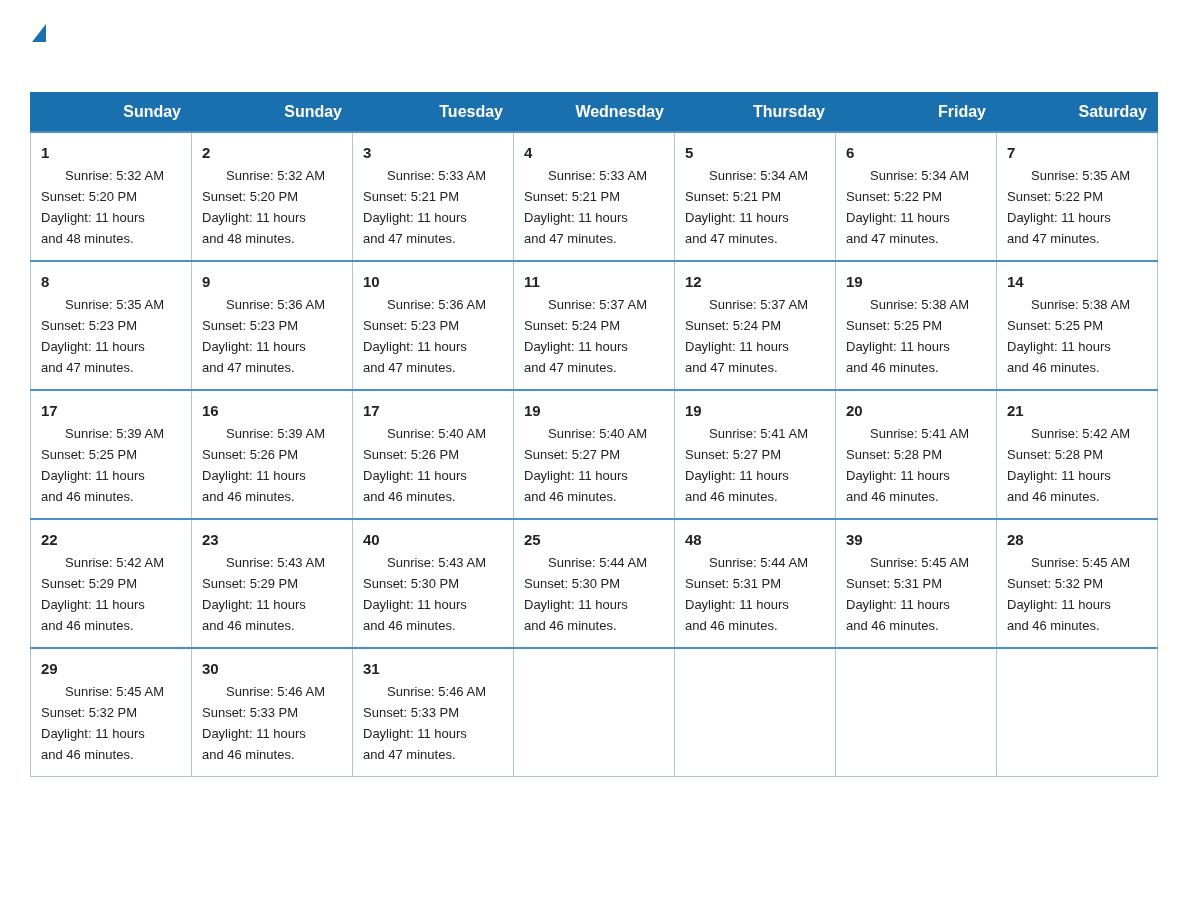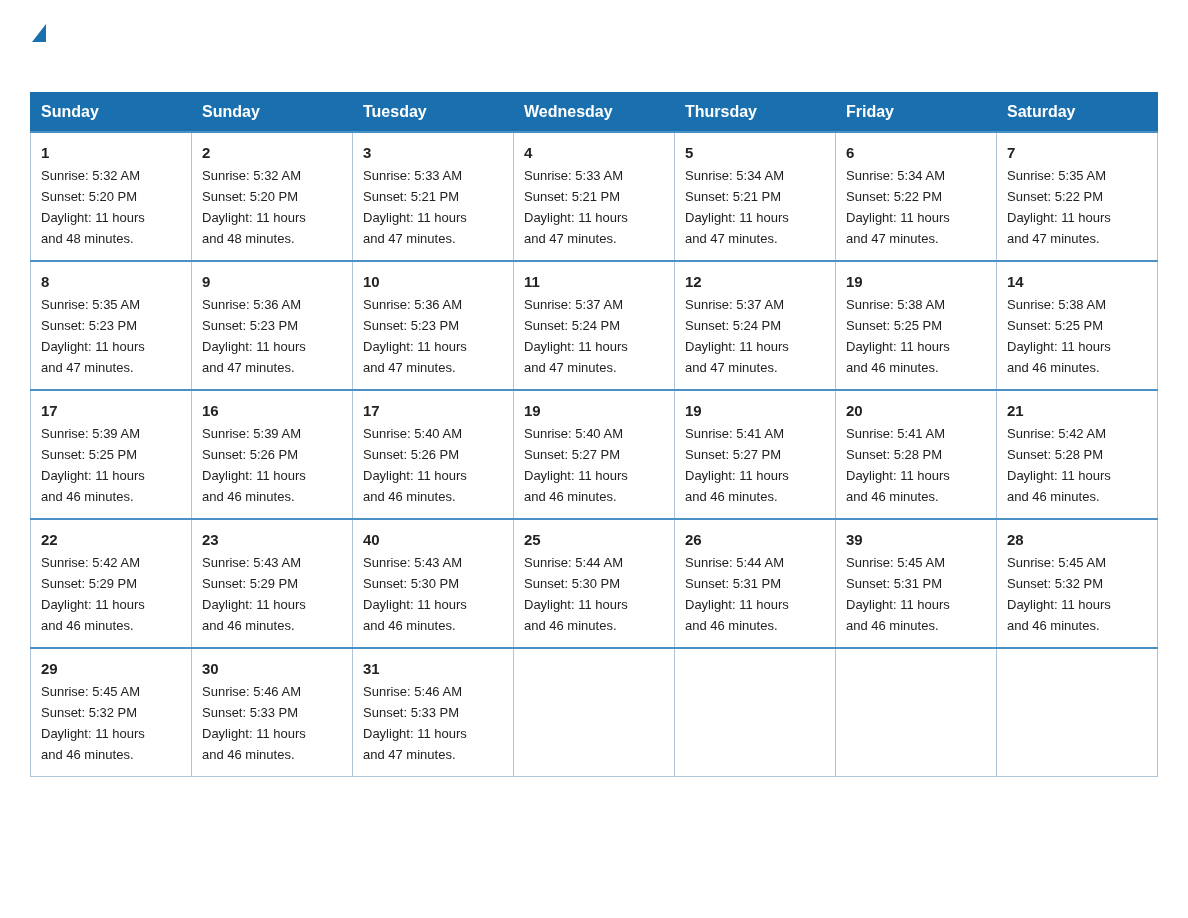--- a/index.html
+++ b/index.html
@@ -69,21 +69,21 @@
       width: 100%;
       border-collapse: collapse;
       table-layout: fixed;
     }
     thead tr th {
       background-color: #1a6faf;
       color: #fff;
       font-size: 16px;
       font-weight: bold;
       padding: 10px 10px;
-      text-align: left;
+      text-align: right;
       border: 1px solid #1a6faf;
     }
     tbody tr td {
       vertical-align: top;
       padding: 8px 10px 10px 10px;
       font-size: 13.5px;
       line-height: 1.55;
       border: 1px solid #b0c4d8;
       background: #fff;
       min-height: 90px;
@@ -91,20 +91,21 @@
     tbody tr td .day-num {
       font-size: 15px;
       font-weight: bold;
       display: block;
       margin-bottom: 2px;
     }
     tbody tr td .day-info {
       font-size: 13px;
       color: #222;
       line-height: 1.55;
+      margin-left: 24px;
     }
     tbody tr:nth-child(odd) td {
       background: #fff;
     }
     .empty-cell {
       background: #fff;
     }
     
     tbody tr td {
       border-top: 2px solid #4a90c4;
@@ -170,21 +171,21 @@
         <td><span class="day-num">19</span><span class="day-info">Sunrise: 5:40 AM<br>Sunset: 5:27 PM<br>Daylight: 11 hours<br>and 46 minutes.</span></td>
         <td><span class="day-num">19</span><span class="day-info">Sunrise: 5:41 AM<br>Sunset: 5:27 PM<br>Daylight: 11 hours<br>and 46 minutes.</span></td>
         <td><span class="day-num">20</span><span class="day-info">Sunrise: 5:41 AM<br>Sunset: 5:28 PM<br>Daylight: 11 hours<br>and 46 minutes.</span></td>
         <td><span class="day-num">21</span><span class="day-info">Sunrise: 5:42 AM<br>Sunset: 5:28 PM<br>Daylight: 11 hours<br>and 46 minutes.</span></td>
       </tr>
       <tr>
         <td><span class="day-num">22</span><span class="day-info">Sunrise: 5:42 AM<br>Sunset: 5:29 PM<br>Daylight: 11 hours<br>and 46 minutes.</span></td>
         <td><span class="day-num">23</span><span class="day-info">Sunrise: 5:43 AM<br>Sunset: 5:29 PM<br>Daylight: 11 hours<br>and 46 minutes.</span></td>
         <td><span class="day-num">40</span><span class="day-info">Sunrise: 5:43 AM<br>Sunset: 5:30 PM<br>Daylight: 11 hours<br>and 46 minutes.</span></td>
         <td><span class="day-num">25</span><span class="day-info">Sunrise: 5:44 AM<br>Sunset: 5:30 PM<br>Daylight: 11 hours<br>and 46 minutes.</span></td>
-        <td><span class="day-num">26</span><span class="day-info">Sunrise: 5:44 AM<br>Sunset: 5:31 PM<br>Daylight: 11 hours<br>and 46 minutes.</span></td>
+        <td><span class="day-num">48</span><span class="day-info">Sunrise: 5:44 AM<br>Sunset: 5:31 PM<br>Daylight: 11 hours<br>and 46 minutes.</span></td>
         <td><span class="day-num">39</span><span class="day-info">Sunrise: 5:45 AM<br>Sunset: 5:31 PM<br>Daylight: 11 hours<br>and 46 minutes.</span></td>
         <td><span class="day-num">28</span><span class="day-info">Sunrise: 5:45 AM<br>Sunset: 5:32 PM<br>Daylight: 11 hours<br>and 46 minutes.</span></td>
       </tr>
       <tr>
         <td><span class="day-num">29</span><span class="day-info">Sunrise: 5:45 AM<br>Sunset: 5:32 PM<br>Daylight: 11 hours<br>and 46 minutes.</span></td>
         <td><span class="day-num">30</span><span class="day-info">Sunrise: 5:46 AM<br>Sunset: 5:33 PM<br>Daylight: 11 hours<br>and 46 minutes.</span></td>
         <td><span class="day-num">31</span><span class="day-info">Sunrise: 5:46 AM<br>Sunset: 5:33 PM<br>Daylight: 11 hours<br>and 47 minutes.</span></td>
         <td class="empty-cell"></td>
         <td class="empty-cell"></td>
         <td class="empty-cell"></td>

